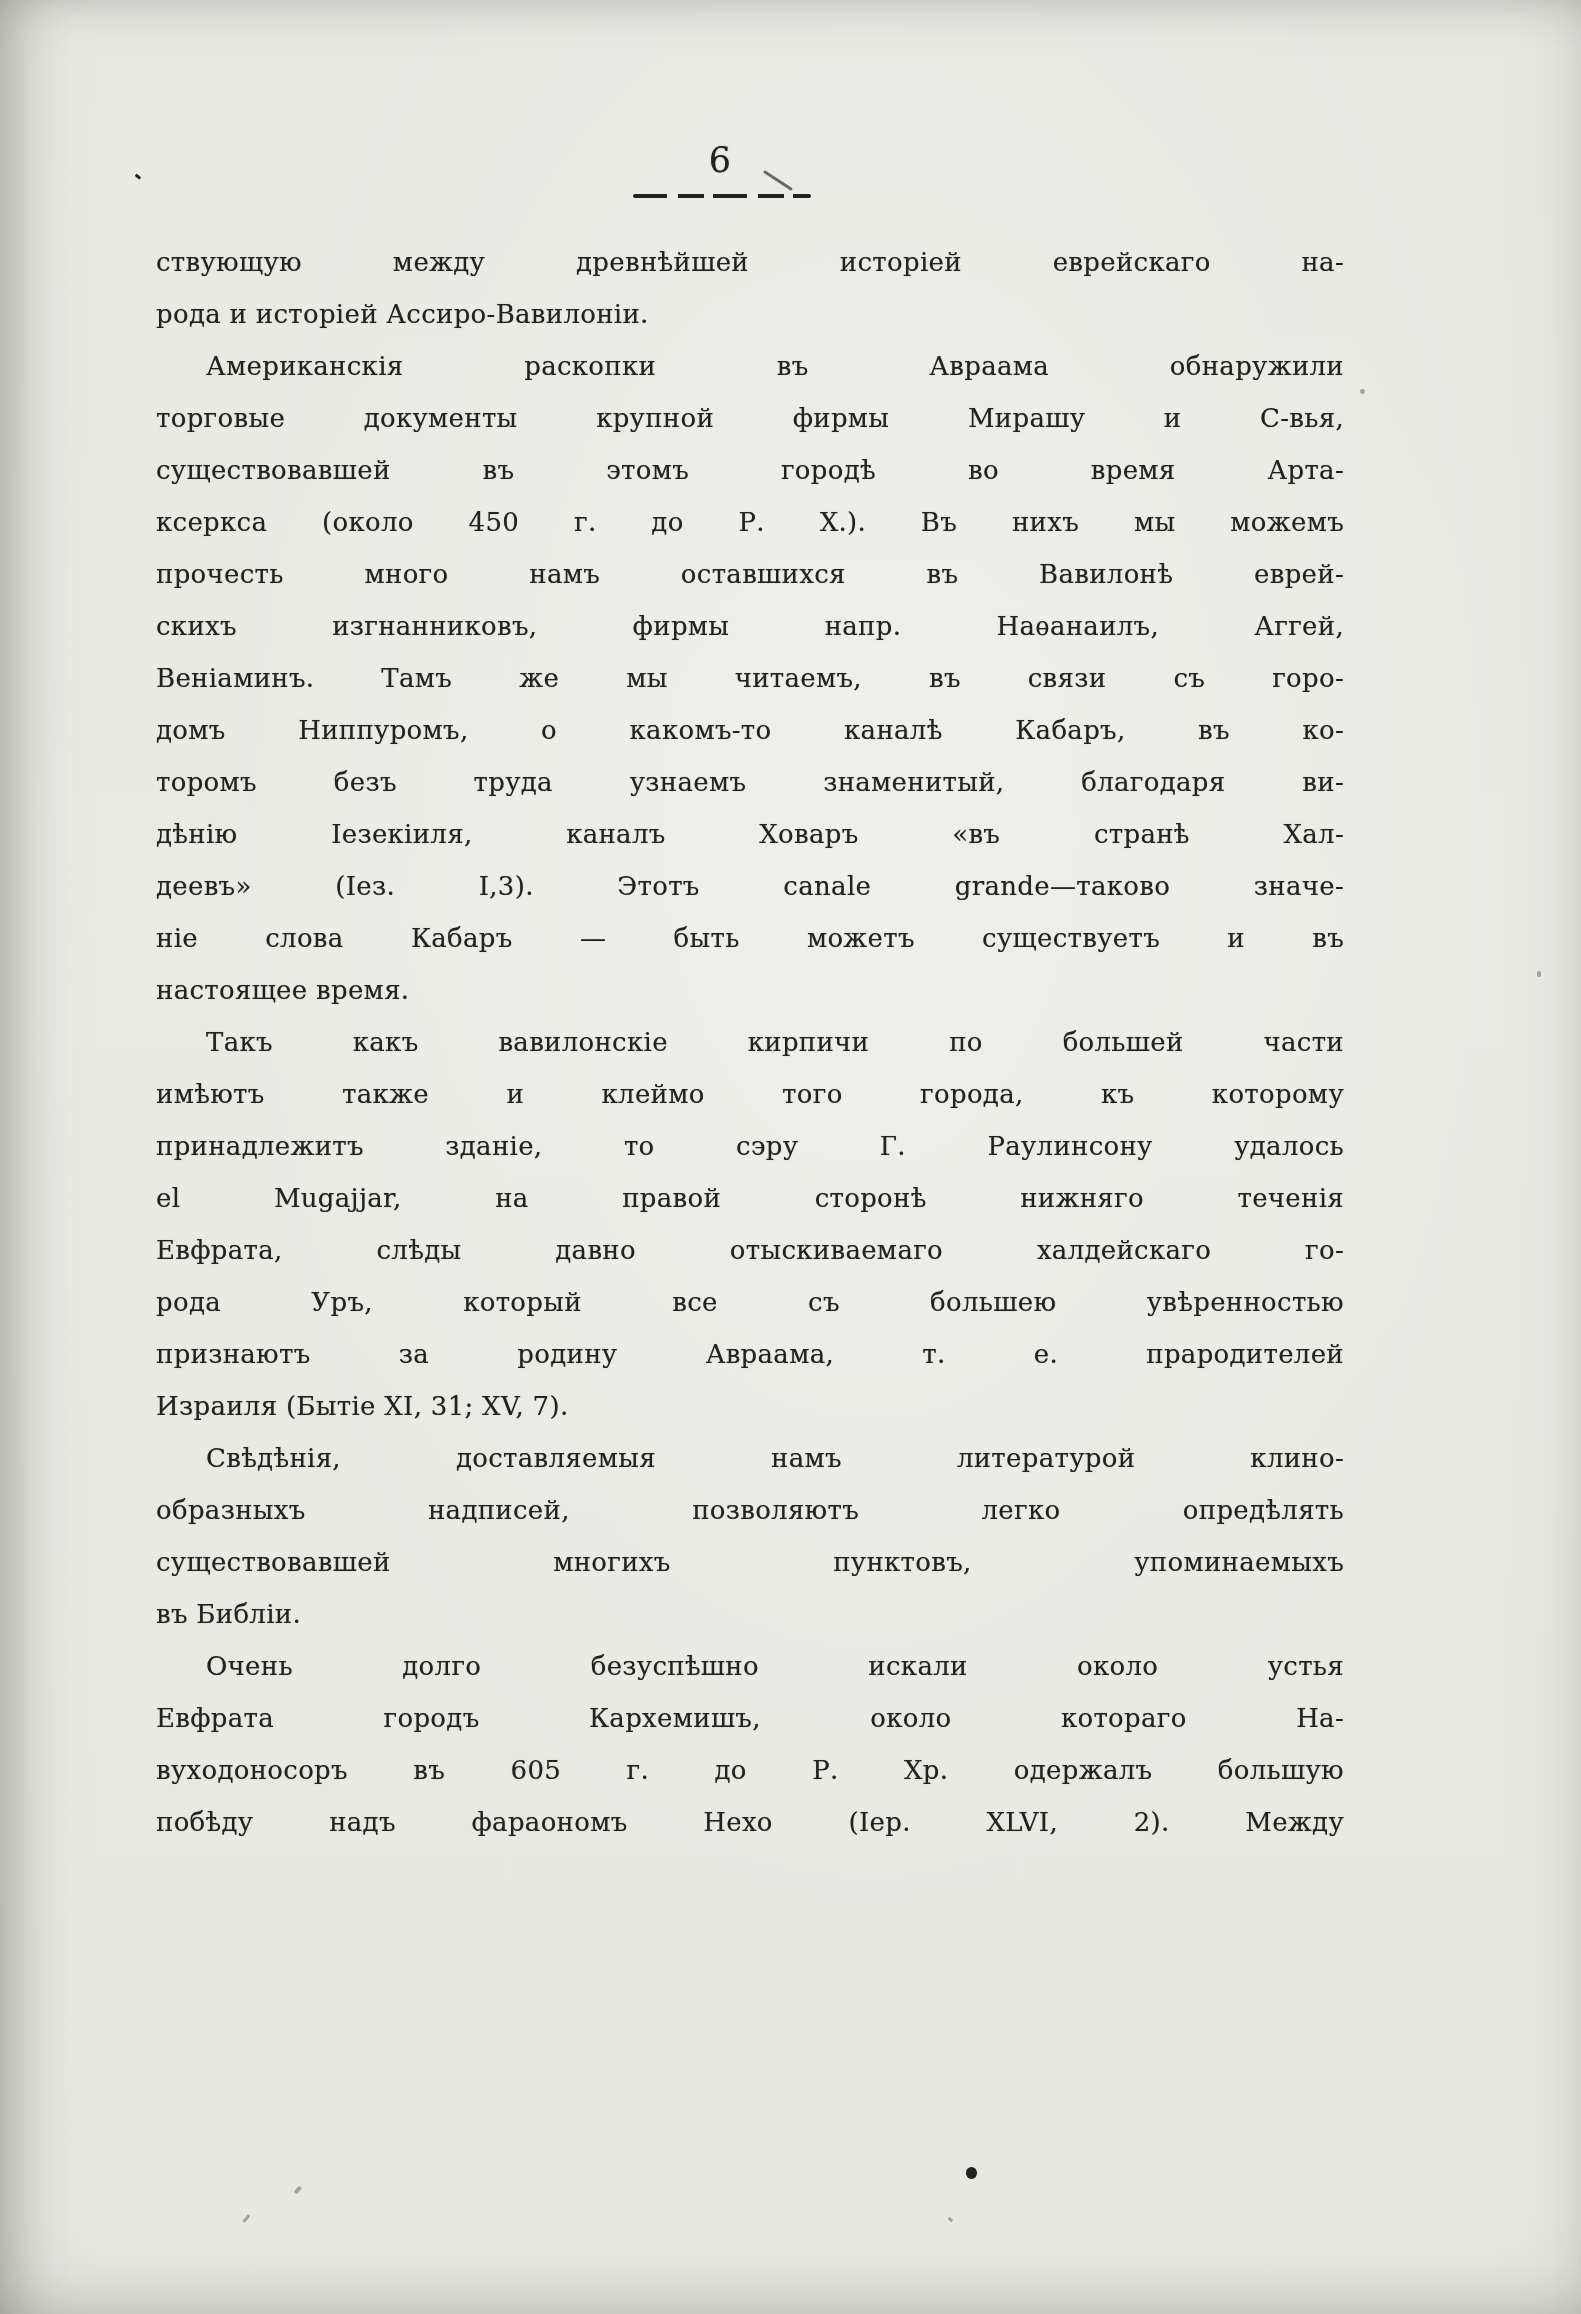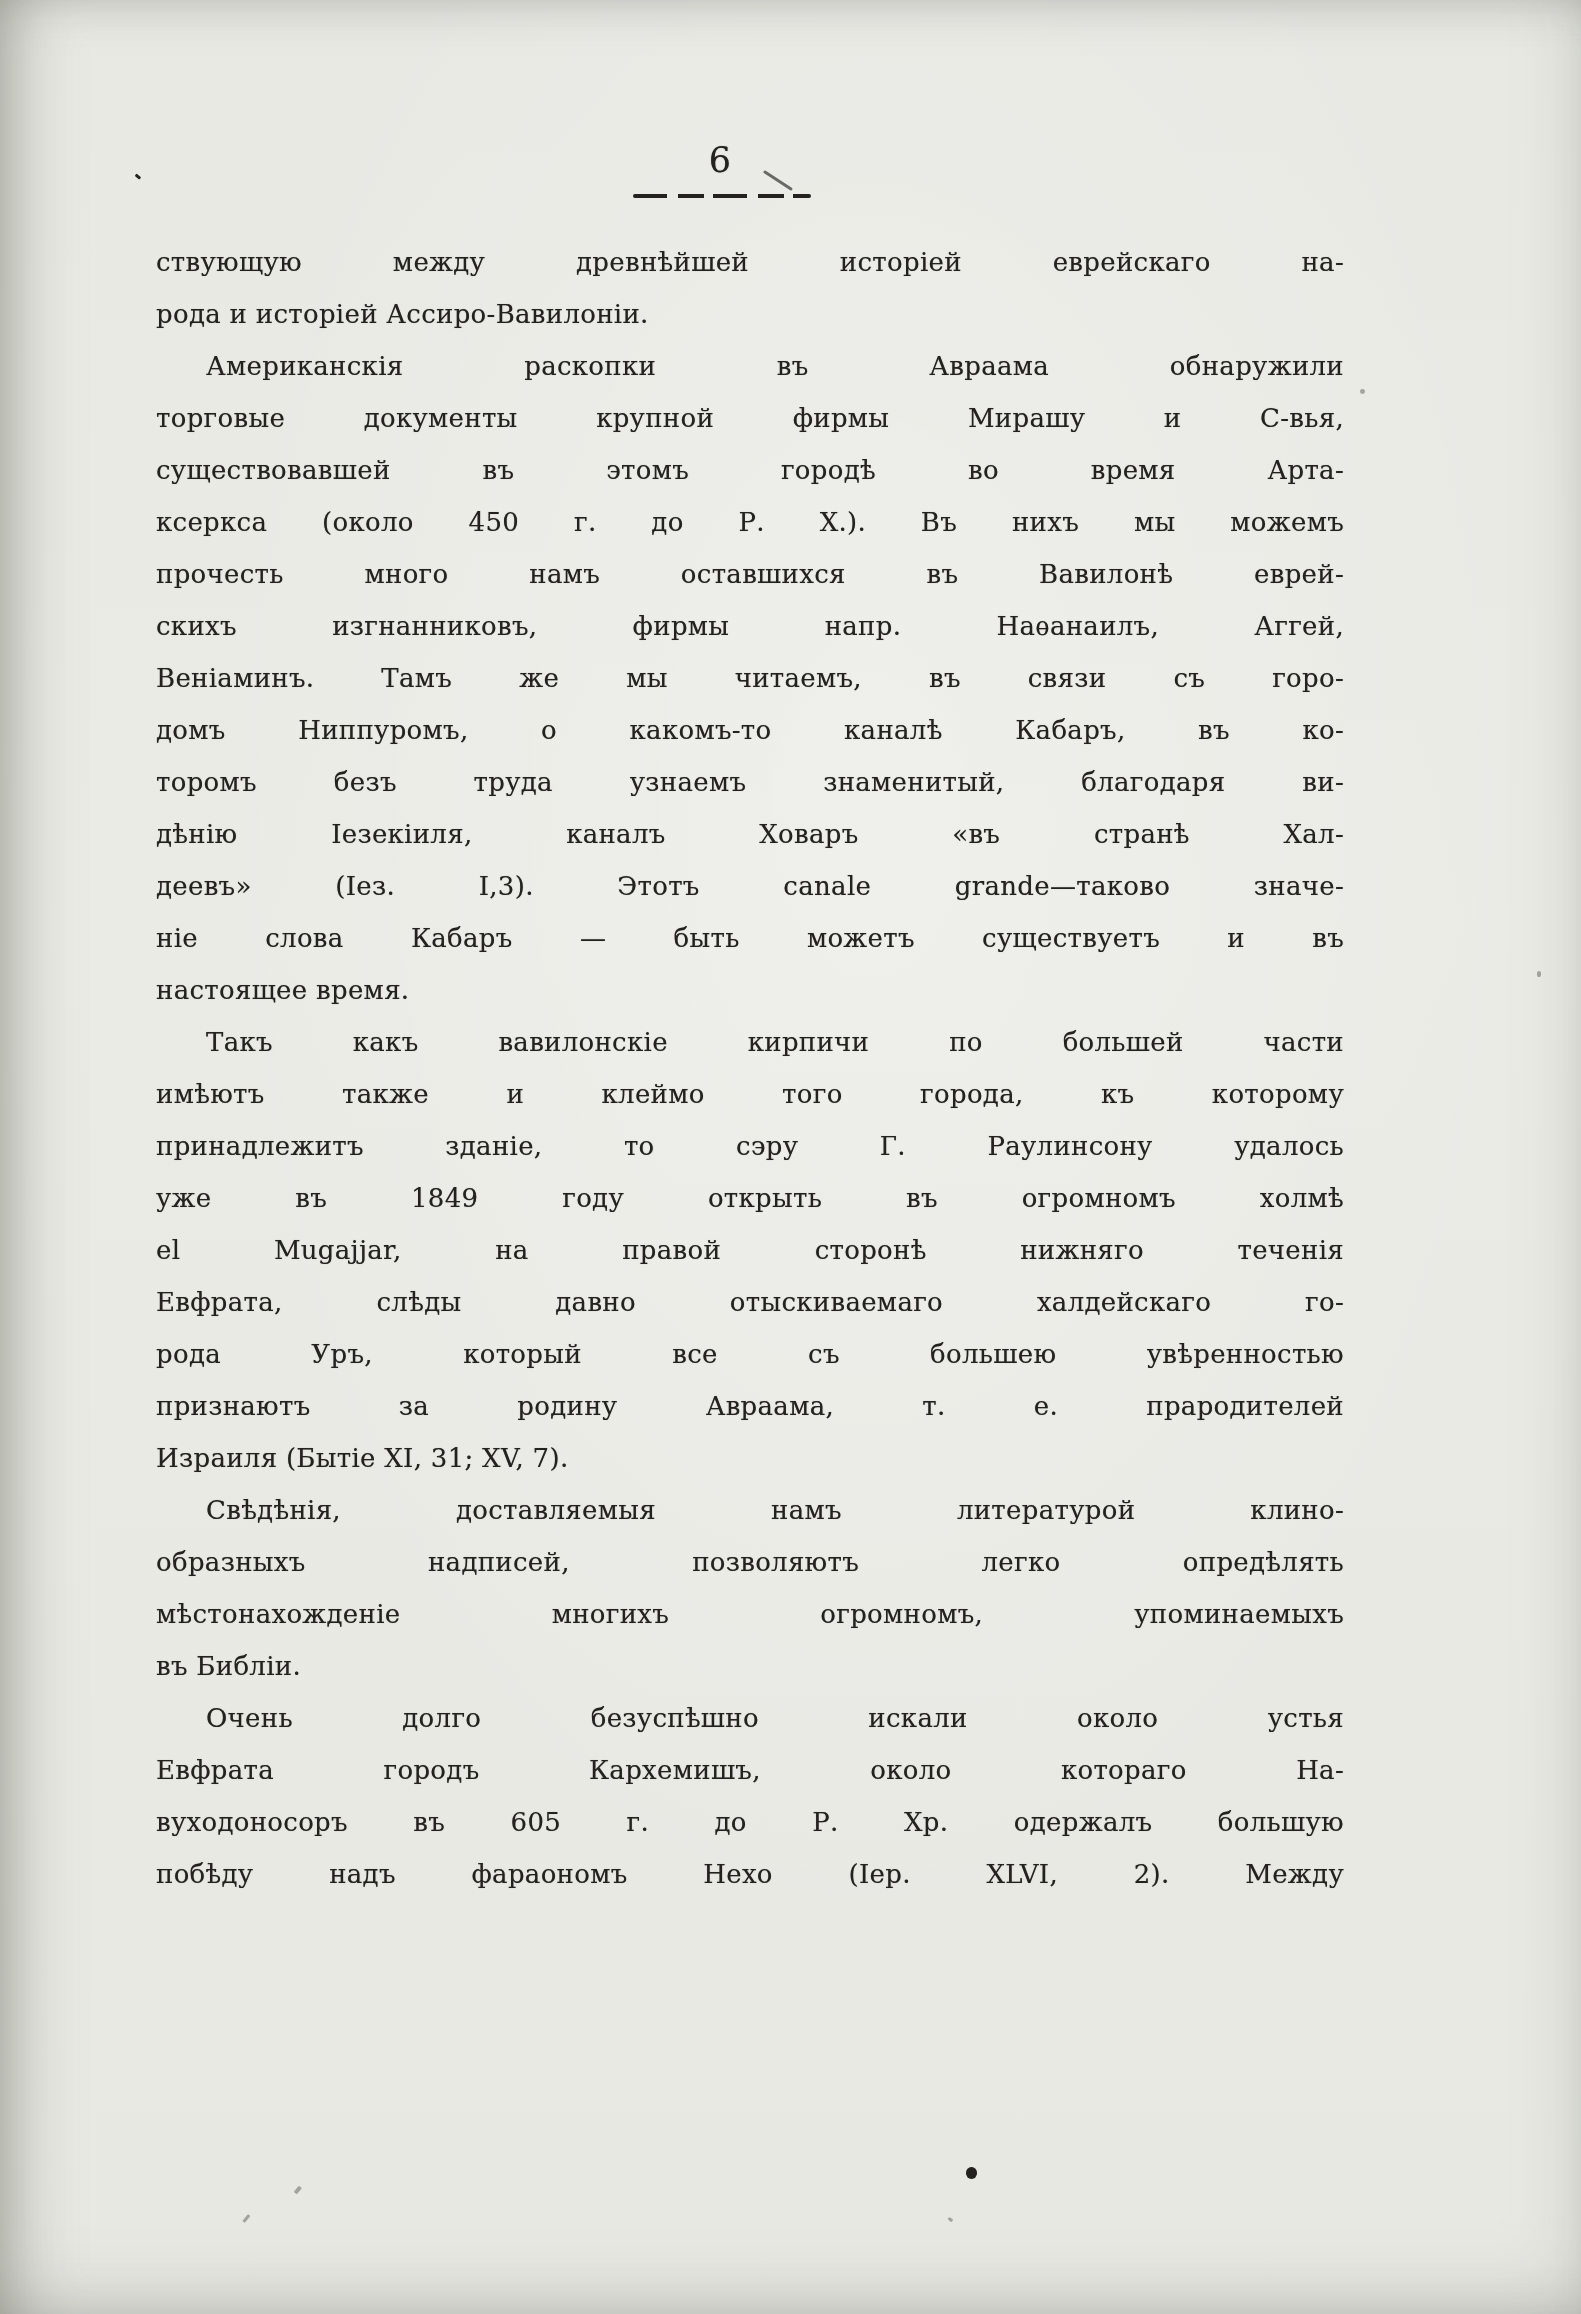--- a/index.html
+++ b/index.html
@@ -115,29 +115,28 @@
       <div class="line justify">Веніаминъ. Тамъ же мы читаемъ, въ связи съ горо-</div>
       <div class="line justify">домъ Ниппуромъ, о какомъ-то каналѣ Кабаръ, въ ко-</div>
       <div class="line justify">торомъ безъ труда узнаемъ знаменитый, благодаря ви-</div>
       <div class="line justify">дѣнію Іезекіиля, каналъ Ховаръ «въ странѣ Хал-</div>
       <div class="line justify">деевъ» (Іез. I,3). Этотъ canale grande—таково значе-</div>
       <div class="line justify">ніе слова Кабаръ — быть можетъ существуетъ и въ</div>
       <div class="line left">настоящее время.</div>
       <div class="line justify indent">Такъ какъ вавилонскіе кирпичи по большей части</div>
       <div class="line justify">имѣютъ также и клеймо того города, къ которому</div>
       <div class="line justify">принадлежитъ зданіе, то сэру Г. Раулинсону удалось</div>
-      <div class="line justify">уже въ 1849 году открыть въ огромномъ холмѣ</div>
       <div class="line justify">el Mugajjar, на правой сторонѣ нижняго теченія</div>
       <div class="line justify">Евфрата, слѣды давно отыскиваемаго халдейскаго го-</div>
       <div class="line justify">рода Уръ, который все съ большею увѣренностью</div>
       <div class="line justify">признаютъ за родину Авраама, т. е. прародителей</div>
       <div class="line left">Израиля (Бытіе XI, 31; XV, 7).</div>
       <div class="line justify indent">Свѣдѣнія, доставляемыя намъ литературой клино-</div>
       <div class="line justify">образныхъ надписей, позволяютъ легко опредѣлять</div>
-      <div class="line justify">мѣстонахожденіе многихъ огромномъ, упоминаемыхъ</div>
+      <div class="line justify">существовавшей многихъ пунктовъ, упоминаемыхъ</div>
       <div class="line left">въ Библіи.</div>
       <div class="line justify indent">Очень долго безуспѣшно искали около устья</div>
       <div class="line justify">Евфрата городъ Кархемишъ, около котораго На-</div>
       <div class="line justify">вуходоносоръ въ 605 г. до Р. Хр. одержалъ большую</div>
       <div class="line justify">побѣду надъ фараономъ Нехо (Іер. XLVI, 2). Между</div>
     </div>
 
   <div class="speck mark" style="left:135px; top:175px; width:5.7px; height:2.9px;"></div>
   <div class="speck faint" style="left:1360px; top:389px; width:4.8px; height:4.8px;"></div>
   <div class="speck" style="left:966px; top:2167px; width:10.5px; height:11.5px;"></div>

